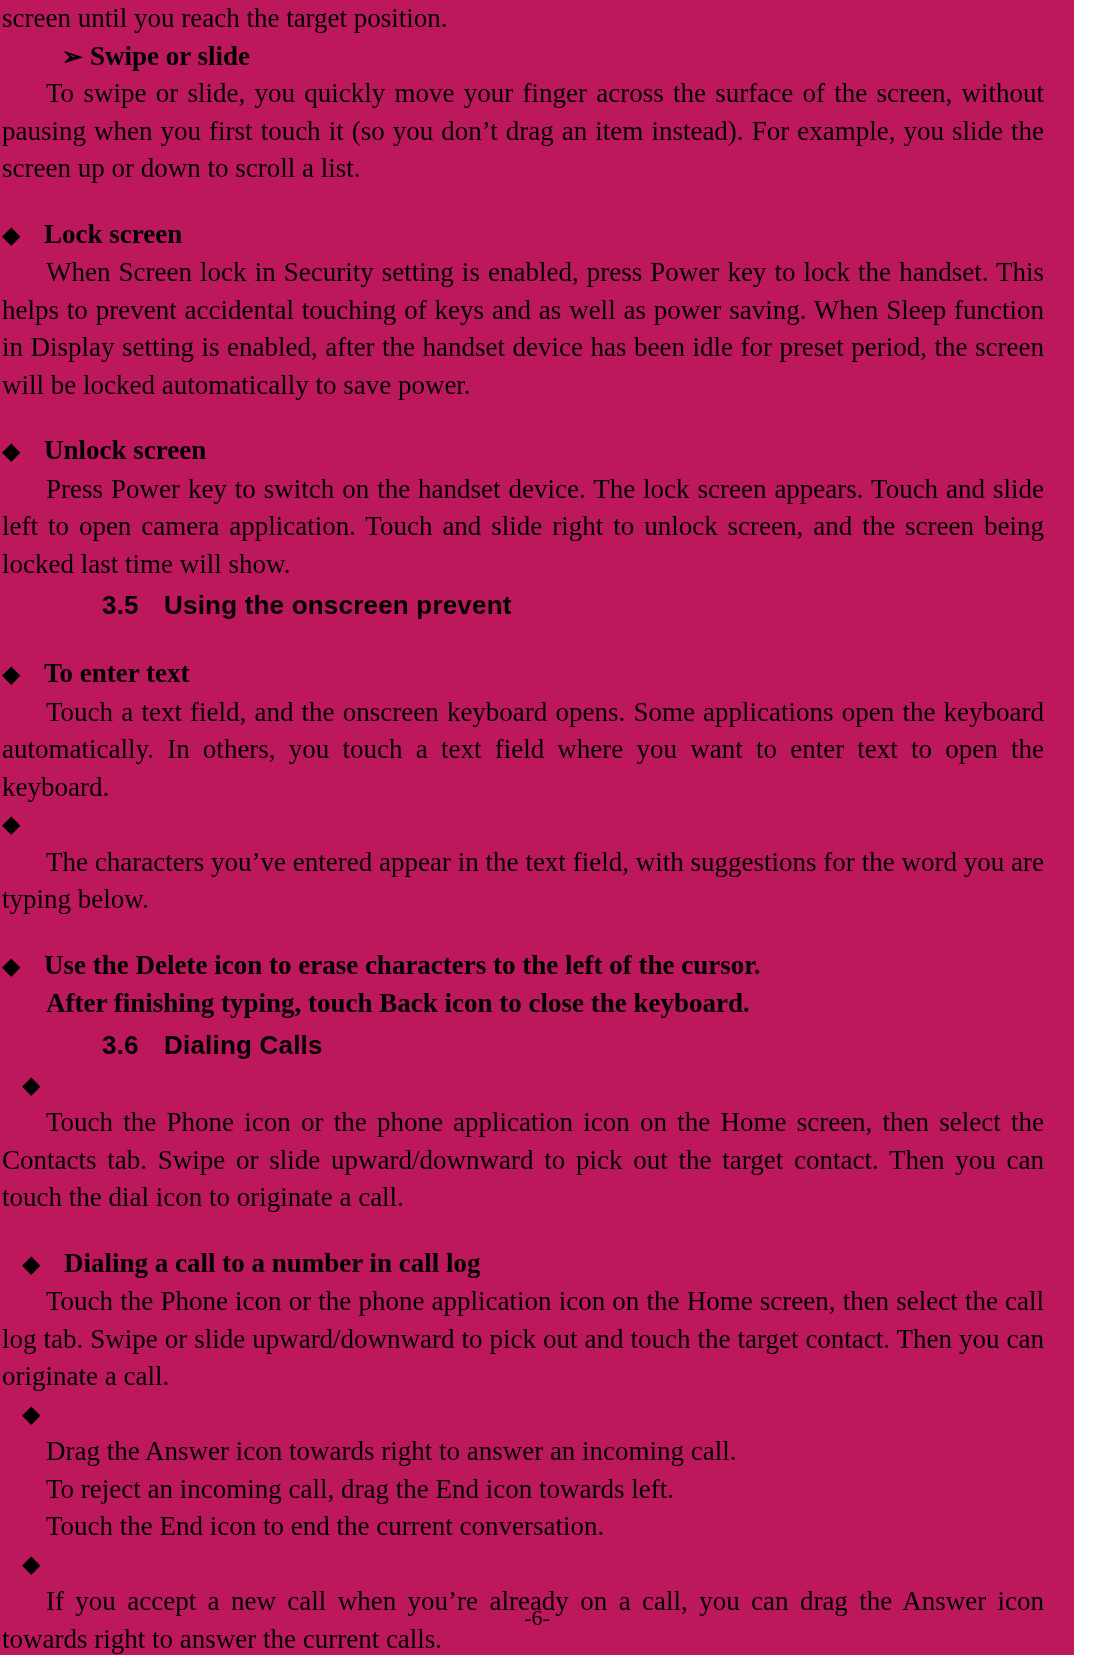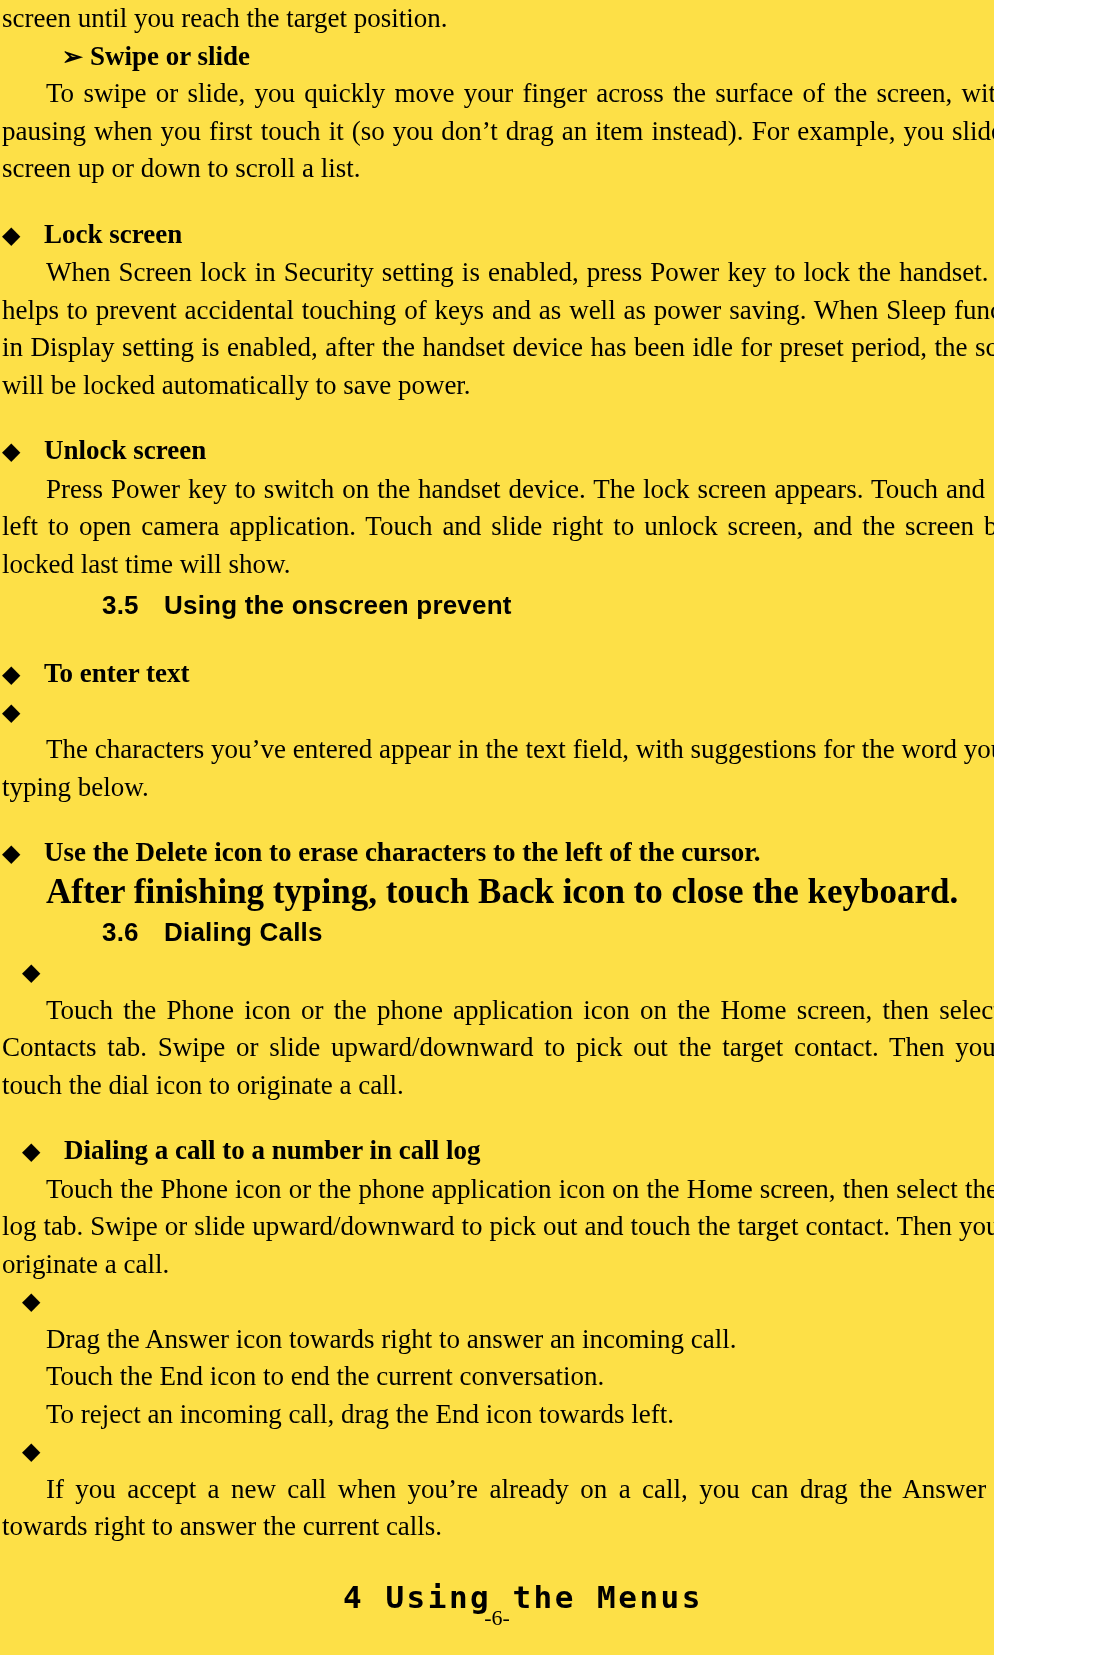--- a/index.html
+++ b/index.html
@@ -2,23 +2,23 @@
 <html><head>
 <meta charset="utf-8">
 <style>
   html, body {
     margin: 0;
     padding: 0;
     background: #ffffff;
   }
   .page {
     position: relative;
-    width: 994px;
+    width: 1074px;
     height: 1655px;
-    background: #fde047;
+    background: #be185d;
     font-family: "Liberation Serif", "DejaVu Serif", serif;
     color: #000000;
     box-sizing: border-box;
     overflow: hidden;
   }
   .content {
     position: absolute;
     left: 0px;
     top: 0px;
     width: 1042px;
@@ -79,21 +79,21 @@
   .arrow-line .glyph {
     display: inline-block;
     width: 28px;
     flex: 0 0 28px;
     font-size: 25px;
   }
 
   
   .bold-cont {
     margin: 0;
-    font-size: 35px;
+    font-size: 27px;
     line-height: 37.5px;
     font-weight: bold;
     padding-left: 44px;
   }
 
   
   .section-heading {
     margin: 0;
     font-family: "Liberation Sans", "DejaVu Sans", sans-serif;
     font-size: 26px;
@@ -162,20 +162,21 @@
     <div class="section-heading">
       <span class="num">3.5</span><span>Using the onscreen prevent</span>
     </div>
 
 
     <div class="bullet-line">
       <span class="glyph">◆</span>
       <span class="btext">To enter text</span>
     </div>
 
+    <p class="body indent">Touch a text field, and the onscreen keyboard opens. Some applications open the keyboard automatically. In others, you touch a text field where you want to enter text to open the keyboard.</p>
 
     <div class="bullet-line">
       <span class="glyph">◆</span>
     </div>
 
     <p class="body indent">The characters you’ve entered appear in the text field, with suggestions for the word you are typing below.</p>
 
     <div class="bullet-line">
       <span class="glyph">◆</span>
       <span class="btext">Use the Delete icon to erase characters to the left of the cursor.</span>
@@ -198,22 +199,22 @@
       <span class="btext">Dialing a call to a number in call log</span>
     </div>
 
     <p class="body indent">Touch the Phone icon or the phone application icon on the Home screen, then select the call log tab. Swipe or slide upward/downward to pick out and touch the target contact. Then you can originate a call.</p>
 
     <div class="bullet-line ind1">
       <span class="glyph">◆</span>
     </div>
 
     <p class="body last-left" style="padding-left:44px;">Drag the Answer icon towards right to answer an incoming call.</p>
+    <p class="body last-left" style="padding-left:44px;">To reject an incoming call, drag the End icon towards left.</p>
     <p class="body last-left" style="padding-left:44px;">Touch the End icon to end the current conversation.</p>
-    <p class="body last-left" style="padding-left:44px;">To reject an incoming call, drag the End icon towards left.</p>
 
     <div class="bullet-line ind1">
       <span class="glyph">◆</span>
     </div>
 
     <p class="body indent">If you accept a new call when you’re already on a call, you can drag the Answer icon towards right to answer the current calls.</p>
 
     <div class="spacer-md"></div>
 
     <div class="chapter-heading">4 Using the Menus</div>

